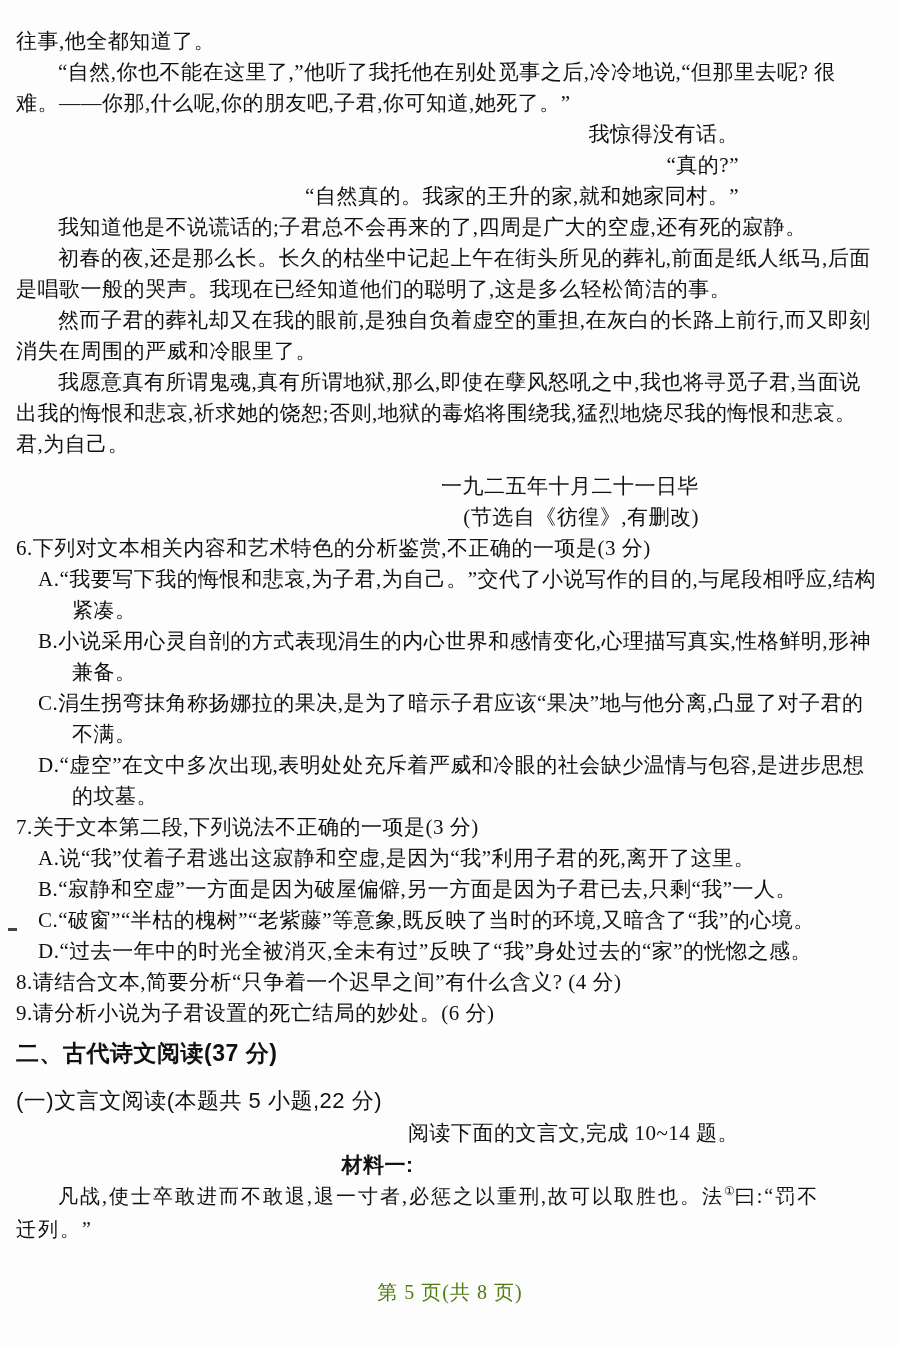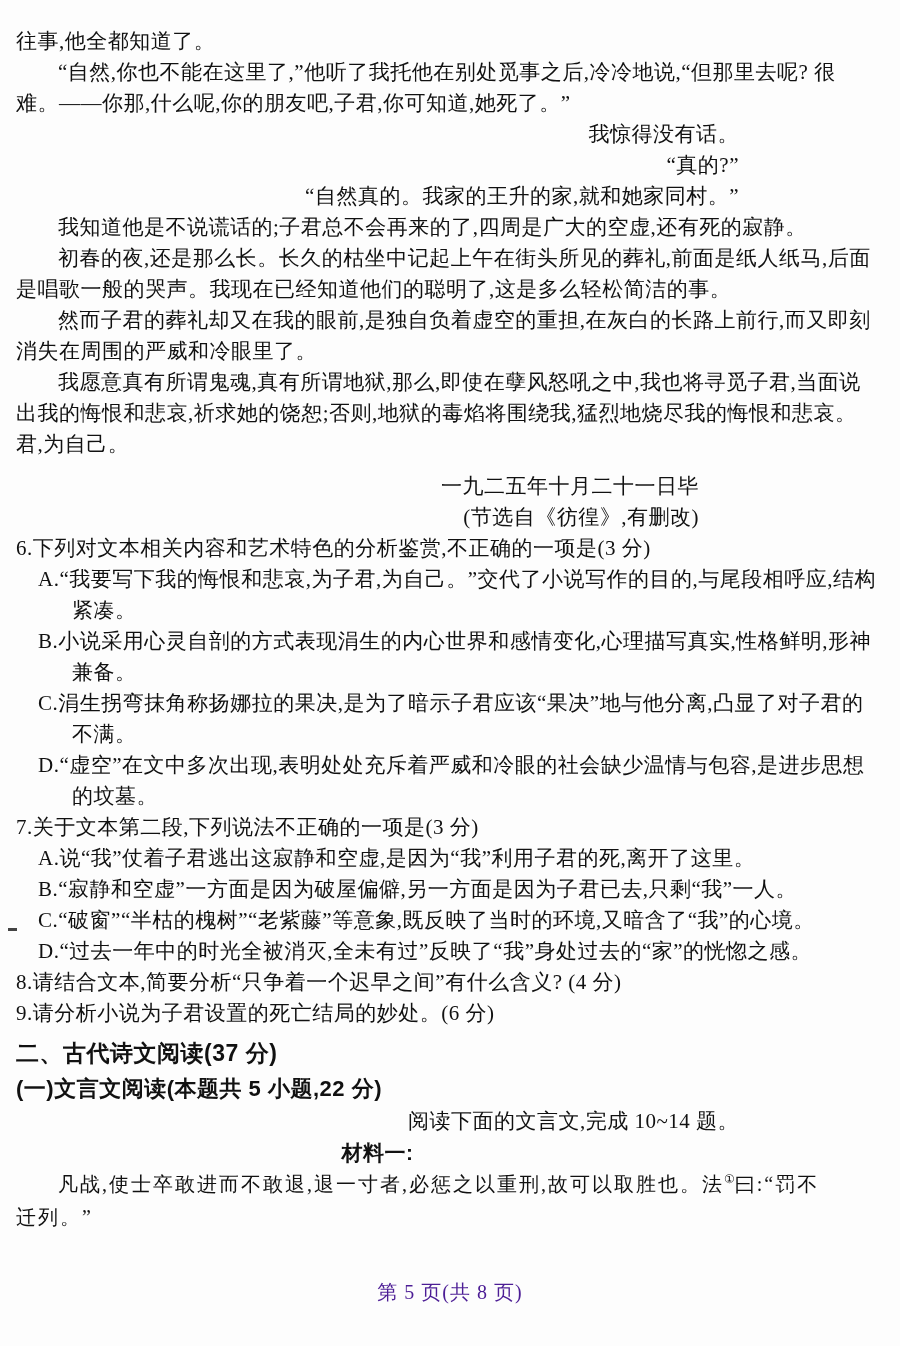--- a/index.html
+++ b/index.html
@@ -29,22 +29,22 @@
   .right { text-align: right; padding-right: 40px; }
   .gap-top { margin-top: 11px; }
   .h1 {
     font-family: "Liberation Sans", "DejaVu Sans", sans-serif;
     font-weight: bold;
     font-size: 23px; height: 37px; line-height: 37px;
     margin-top: 6px;
   }
   .h2 {
     font-family: "Liberation Sans", "DejaVu Sans", sans-serif;
-    font-weight: bold;
-    font-size: 22px; height: 34px; line-height: 34px;
+    font-weight: normal;
+    font-size: 22px; height: 34px; line-height: 34px; margin-top: 12px;
   }
   .bold-label {
     font-family: "Liberation Sans", "DejaVu Sans", sans-serif;
     font-weight: bold;
     text-align: center;
   }
   .classical {
     letter-spacing: 2px;
     font-size: 20px;
     height: 33px; line-height: 33px;
@@ -55,21 +55,21 @@
     line-height: 0;
     letter-spacing: 0;
   }
   .footer {
     position: absolute;
     left: 0; bottom: 40px;
     width: 900px;
     text-align: center;
     font-size: 20px;
     letter-spacing: 1px;
-    color: #4c1d95;
+    color: #4d7c0f;
   }
   .artifact {
     position: absolute;
     left: 8px; top: 928px;
     width: 9px; height: 3px;
     background: #444;
   }
 </style>
 </head>
 <body>

